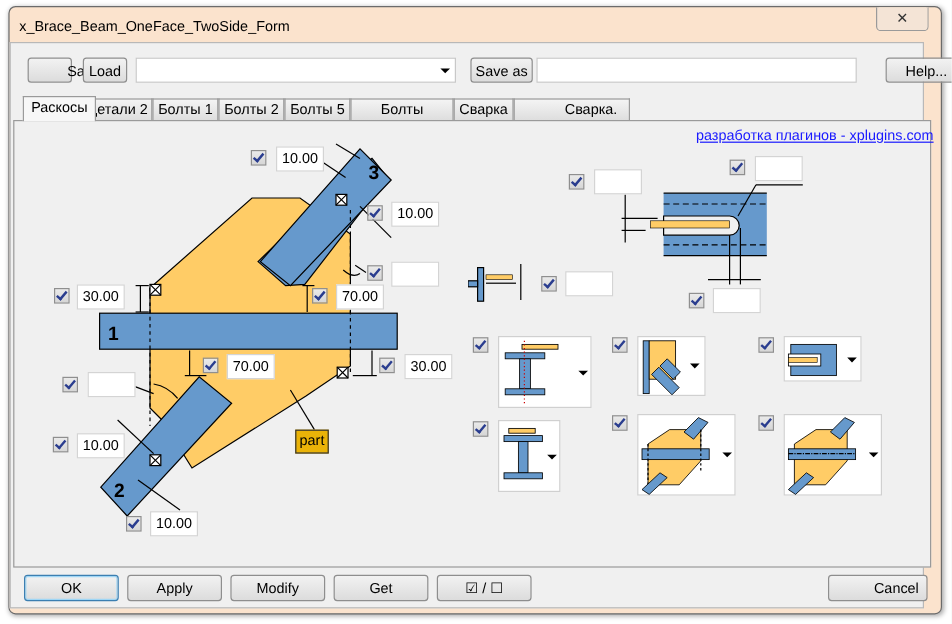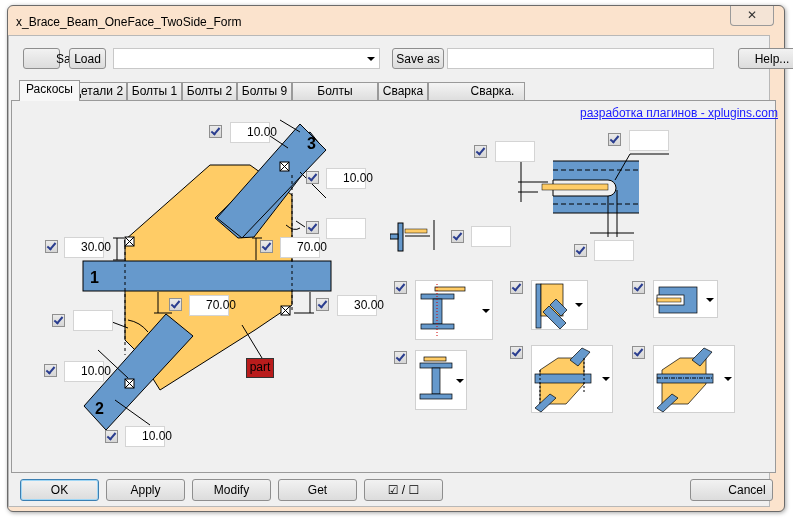--- a/index.html
+++ b/index.html
@@ -13,21 +13,21 @@
   .combo{position:absolute;background:#fff;border:1px solid #c8c8c8;box-sizing:border-box;height:21px;}
   .combo .arrow{position:absolute;right:4px;top:8px;width:0;height:0;border-left:4px solid transparent;border-right:4px solid transparent;border-top:4px solid #000;}
   .tb{position:absolute;background:#fff;border:1px solid #c8c8c8;box-sizing:border-box;height:21px;}
   .tabs{position:absolute;left:11px;top:80px;height:20px;}
   .tab{position:absolute;top:2px;height:18px;border:1px solid #9a9a9a;border-bottom:none;background:linear-gradient(#f4f4f4,#dedede);font-size:12px;line-height:17px;text-align:center;box-sizing:border-box;}
   .tab.active{top:0;height:21px;background:#f7f7f7;z-index:2;}
   .panel{position:absolute;left:11px;top:100px;width:765px;height:373px;border:1px solid #9a9a9a;background:#f0f0f0;box-sizing:border-box;}
   .link{position:absolute;left:580px;top:106px;color:#1a1aff;text-decoration:underline;font-size:12px;}
   .cb{position:absolute;width:13px;height:13px;border:1px solid #8f8f8f;background:linear-gradient(#eaeaea,#d6d6d6);box-sizing:border-box;}
   .cb::after{content:"";position:absolute;left:3px;top:0px;width:3px;height:7px;border-right:2px solid #2a3d8f;border-bottom:2px solid #2a3d8f;transform:rotate(40deg);}
-  .num{position:absolute;height:21px;background:#fff;border:1px solid #d4d4d4;box-sizing:border-box;font-size:12px;line-height:19px;padding-left:16px;}
+  .num{position:absolute;height:21px;background:#fff;border:1px solid #d4d4d4;box-sizing:border-box;font-size:12px;line-height:19px;padding-left:4px;}
   .icon-sel{position:absolute;background:#fff;border:1px solid #d0d0d0;box-sizing:border-box;}
   .icon-sel .arrow{position:absolute;width:0;height:0;border-left:4px solid transparent;border-right:4px solid transparent;border-top:4px solid #000;}
   svg{position:absolute;}
   .ok-btn{border:1px solid #3c7fb1;box-shadow:inset 0 0 0 1px #9fd6f5;}
 </style>
 </head>
 <body>
 
 <div class="window">
   <div class="titlebar">
@@ -46,21 +46,21 @@
 </div>
 <div class="btn" style="left:392px;top:48px;width:52px;">Save as</div>
 <div class="tb" style="left:447px;top:48px;width:267px;"></div>
 <div class="btn" style="left:722px;top:48px;width:68px;margin-left:16px;">Help...</div>
 
 <div class="tabs">
   <div class="tab active" style="left:8px;width:61px;">Раскосы</div>
   <div class="tab" style="left:58px;width:58px;left:58px;">Детали 2</div>
   <div class="tab" style="left:116px;width:55px;">Болты 1</div>
   <div class="tab" style="left:171px;width:55px;">Болты 2</div>
-  <div class="tab" style="left:226px;width:55px;">Болты 9</div>
+  <div class="tab" style="left:226px;width:55px;">Болты 5</div>
   <div class="tab" style="left:281px;width:86px;">Болты фасонка</div>
   <div class="tab" style="left:367px;width:50px;">Сварка</div>
   <div class="tab" style="left:417px;width:97px;padding-left:32px;">Сварка. Раскосы</div>
 </div>
 
 <div class="panel"></div>
 
 <a class="link">разработка плагинов - xplugins.com</a>
 
 <svg width="400" height="340" style="left:0;top:110px;" viewBox="0 110 400 340">
@@ -106,21 +106,21 @@
   <line x1="115" y1="400" x2="150" y2="425" stroke="#000"></line>
   <path d="M286,225 Q294,232 300,228" fill="none" stroke="#000"></path>
   <path d="M128,320 Q140,322 148,332" fill="none" stroke="#000"></path>
   <line x1="305" y1="227" x2="296" y2="221" stroke="#000"></line>
   <line x1="112" y1="322" x2="128" y2="328" stroke="#000"></line>
   <line x1="262" y1="358" x2="242" y2="325" stroke="#000"></line>
   <text x="90" y="283" font-size="16" font-weight="bold" font-family="Liberation Sans, sans-serif">1</text>
   <text x="95" y="414" font-size="16" font-weight="bold" font-family="Liberation Sans, sans-serif">2</text>
   <text x="307" y="149" font-size="16" font-weight="bold" font-family="Liberation Sans, sans-serif">3</text>
 </svg>
-<div style="position:absolute;left:246px;top:358px;width:26px;height:18px;background:#b91c1c;border:1px solid #333;font-size:12px;text-align:center;line-height:16px;">part</div>
+<div style="position:absolute;left:246px;top:358px;width:26px;height:18px;background:#eab308;border:1px solid #333;font-size:12px;text-align:center;line-height:16px;">part</div>
 
 <div class="cb" style="left:209px;top:125px;"></div>
 <div class="num" style="left:230px;top:122px;width:40px;">10.00</div>
 <div class="cb" style="left:306px;top:171px;"></div>
 <div class="num" style="left:326px;top:168px;width:40px;">10.00</div>
 <div class="cb" style="left:306px;top:221px;"></div>
 <div class="num" style="left:326px;top:218px;width:40px;"></div>
 <div class="cb" style="left:45px;top:240px;"></div>
 <div class="num" style="left:64px;top:237px;width:40px;">30.00</div>
 <div class="cb" style="left:260px;top:240px;"></div>

